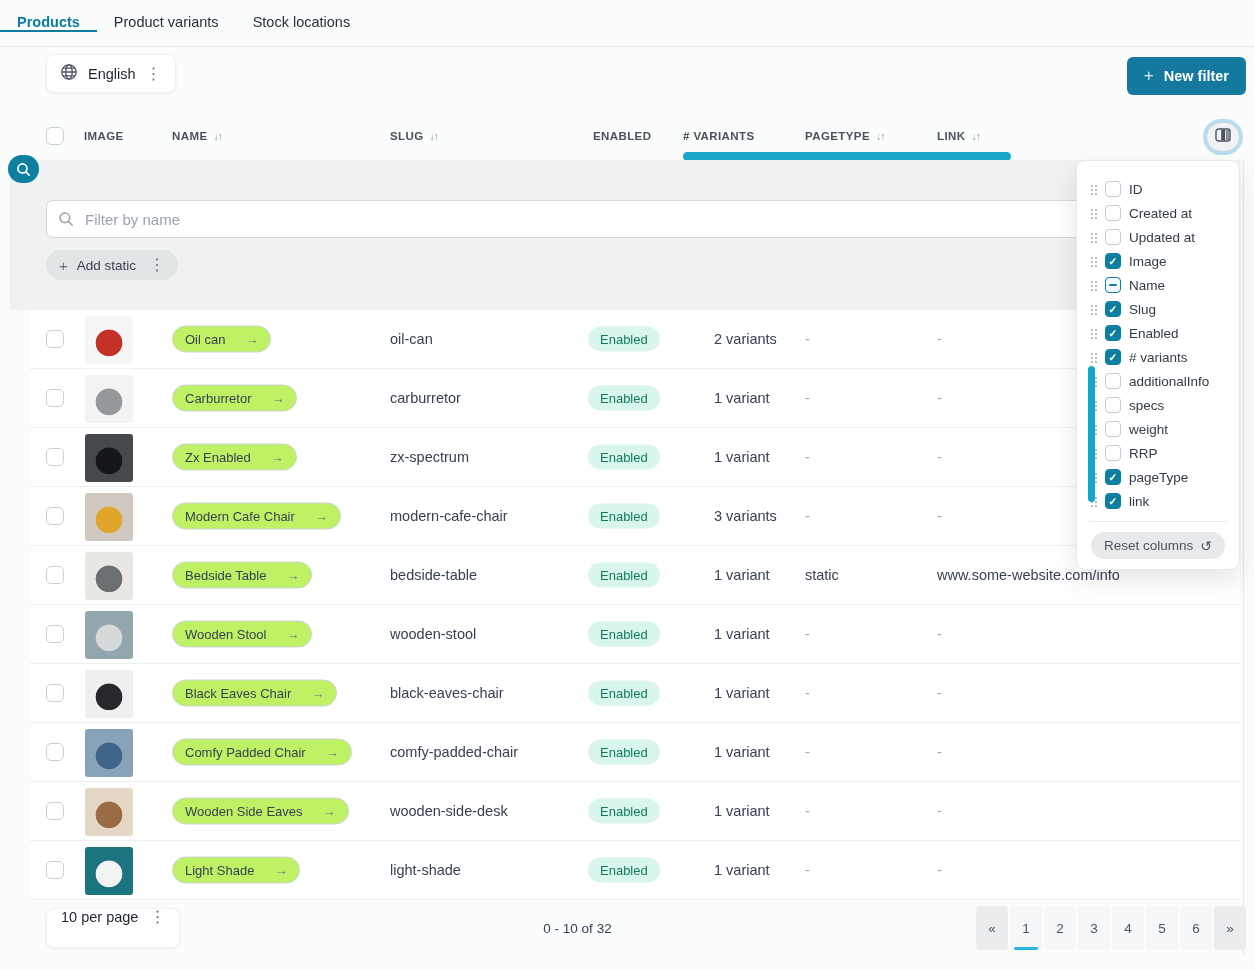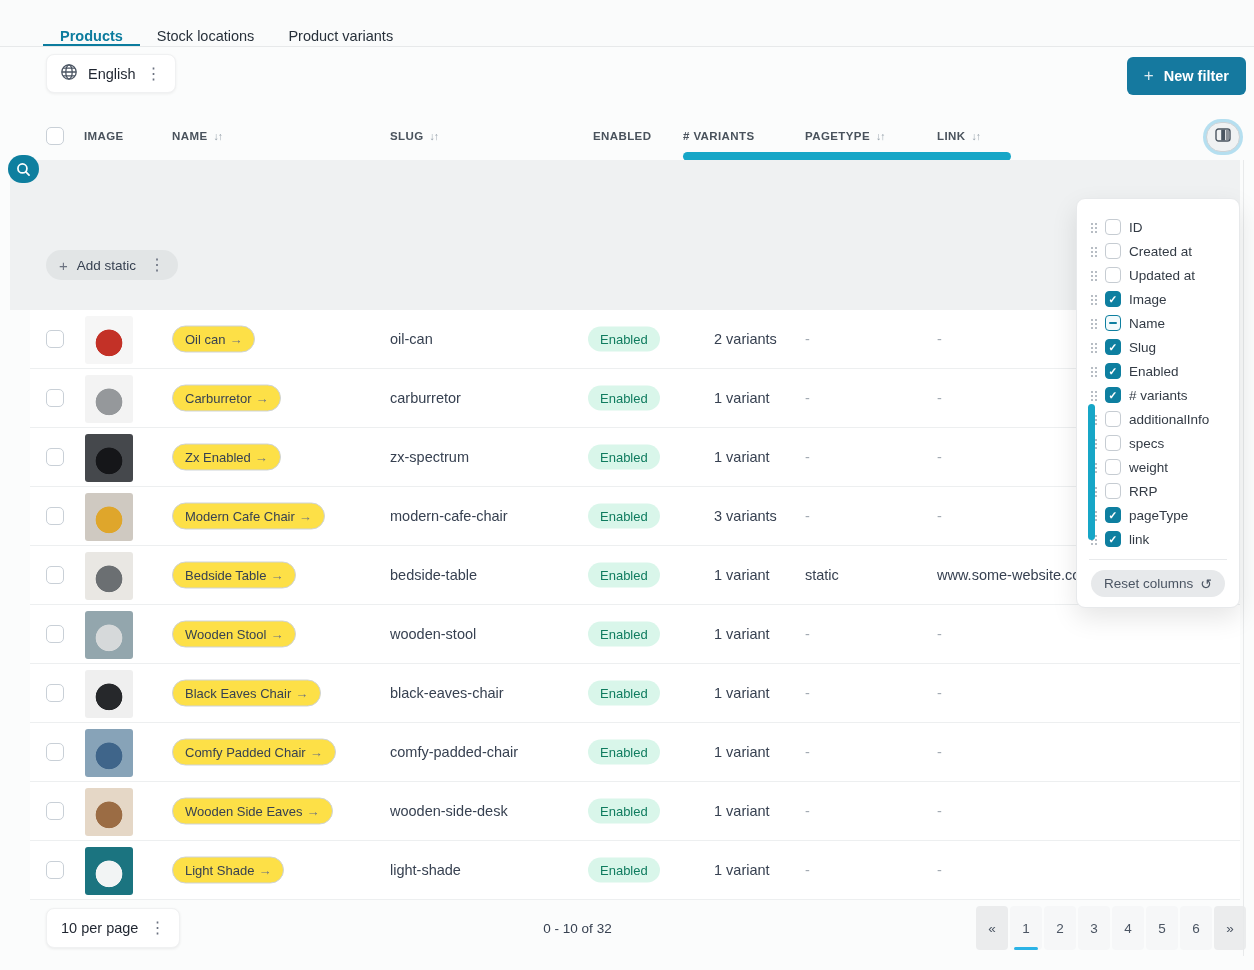--- a/index.html
+++ b/index.html
@@ -6,21 +6,21 @@
   html,body { width:1254px; height:970px; }
   body {
     position:relative;
     font-family:"Liberation Sans", sans-serif;
     background:#fbfcfc;
     color:#2b3440;
     overflow:hidden;
   }
   
   .tabbar { position:absolute; top:0; left:0; right:0; height:47px; background:#fafbfb;
-            border-bottom:1px solid #e7e9ea; display:flex; align-items:flex-end; padding-left:43px; }
+            border-bottom:1px solid #e7e9ea; display:flex; align-items:center; }
   .tab { display:flex; align-items:center; padding:0 17px; font-size:14.5px; font-weight:500;
          color:#27303a; border-bottom:2px solid transparent; cursor:pointer; }
   .tab.active { color:#0c7c9e; font-weight:700; border-bottom-color:#0c7c9e; }
 
   
   .lang { position:absolute; top:54px; left:46px; height:39px; display:flex; align-items:center; gap:10px;
           background:#fff; border:1px solid #f0f1f2; border-radius:8px; padding:0 13px;
           box-shadow:0 1px 3px rgba(0,0,0,.06); font-size:14.5px; color:#1f2530; }
   .kebab { color:#6b7280; font-size:16px; letter-spacing:0; line-height:1; }
   .btn-new { position:absolute; top:57px; right:8px; height:38px; display:flex; align-items:center; gap:10px;
@@ -60,32 +60,32 @@
   .addfilter .kebab { margin-left:4px; }
 
   
   .tbody { position:absolute; top:310px; left:30px; width:1210px; background:#fff; }
   .row { position:relative; height:59px; border-bottom:1px solid #edeff0; background:#fff; }
   .row .cb { position:absolute; left:16px; top:20px; }
   .thumb { position:absolute; left:55px; top:5.5px; width:48px; height:48px; border-radius:3px; }
   .c-name,.c-badge,.cell { position:absolute; top:50%; transform:translateY(-50%); white-space:nowrap; }
   .c-name{left:142px} .c-slug{left:360px} .c-badge{left:558px} .c-var{left:684px}
   .c-page{left:775px} .c-link{left:907px}
-  .chip { display:inline-flex; align-items:center; gap:4px; border:1px solid #ced3d8; border-radius:15px;
-          padding:5px 12px; font-size:13px; color:#374151; background:#fde047; cursor:pointer; }
+  .chip { display:inline-flex; align-items:center; gap:20px; border:1px solid #ced3d8; border-radius:15px;
+          padding:5px 12px; font-size:13px; color:#374151; background:#bef264; cursor:pointer; }
   .chip-arrow { color:#6b7280; font-size:13px; }
   .cell { font-size:14.5px; color:#374151; }
   .cell.dash { color:#a3abb3; }
   .badge { display:inline-block; background:#d9f6ea; color:#0f7c5f; border-radius:14px;
            padding:5px 12px; font-size:13px; font-weight:500; }
 
   
   .coldrop { position:absolute; top:160px; right:14px; width:164px; background:#fff;
              border:1px solid #e7e9eb; border-radius:9px; box-shadow:0 10px 26px rgba(0,0,0,.10);
-             padding:16px 0 10px; z-index:5;margin-top:38px; }
+             padding:16px 0 10px; z-index:5; }
   .mi { display:flex; align-items:center; gap:8px; height:24px; padding:0 10px 0 13px;
         font-size:13.5px; color:#333b45; cursor:pointer; }
   .grip { width:7px; height:11px; flex:0 0 7px;
           background-image:radial-gradient(circle, #b7bdc4 1.1px, transparent 1.3px);
           background-size:4px 4px; }
   .cbx { width:16px; height:16px; flex:0 0 16px; border:1.5px solid #c6ccd2; border-radius:4px;
          background:#fff; display:flex; align-items:center; justify-content:center; }
   .cbx.checked { background:#0e7fa0; border-color:#0e7fa0; }
   .cbx.checked::after { content:"✓"; color:#fff; font-size:10.5px; font-weight:700; line-height:1; }
   .cbx.mixed { border-color:#0e7fa0; background:#f2fafc; }
@@ -93,45 +93,45 @@
   .dropscroll { position:absolute; left:11px; top:205px; width:7px; height:136px; border-radius:4px;
                 background:#16a6c7; }
   .dropdivider { margin:8px 12px 0; border-top:1px solid #e8eaec; }
   .resetwrap { display:flex; justify-content:center; margin-top:10px; }
   .resetbtn { display:inline-flex; align-items:center; gap:7px; height:27px; background:#e7e9eb;
               border:none; border-radius:15px; padding:0 13px; font-size:13.5px; color:#4b5563;
               font-family:inherit; cursor:pointer; }
   .reseticon { font-size:14px; color:#4b5563; line-height:1; }
 
   
-  .perpage { position:absolute; left:46px; top:908px; height:40px; display:flex; align-items:center; gap:11px;
+  .perpage { position:absolute; left:46px; top:908px; height:40px; display:flex; align-items:flex-start; gap:11px;
              background:#fff; border:1px solid #f0f1f2; border-radius:8px; padding:0 14px;
              box-shadow:0 1px 3px rgba(0,0,0,.07); font-size:14.5px; color:#1f2530; cursor:pointer; }
   .range { position:absolute; top:921px; left:430px; width:295px; text-align:center;
            font-size:13.5px; color:#374151; }
   .pager { position:absolute; top:906px; right:8px; display:flex; gap:2px; }
   .pager button { width:32px; height:44px; border:none; border-radius:4px; background:#f6f7f8;
                   font-size:13.5px; color:#4b5563; font-family:inherit; cursor:pointer; position:relative; }
   .pager button.nav { background:#ebeced; }
   .pager button.active::after { content:""; position:absolute; left:4px; right:4px; bottom:0; height:3px;
                   border-radius:2px; background:#2bb3e6; }
   .edge { position:absolute; top:160px; right:10px; width:1px; height:796px; background:#e8eaeb; }
 </style>
 </head>
 <body>
 
 <nav class="tabbar">
   <div class="tab active">
       <span>Products</span>
     </div>
   <div class="tab">
+      <span>Product variants</span>
+    </div>
+  <div class="tab">
       <span>Stock locations</span>
-    </div>
-  <div class="tab">
-      <span>Product variants</span>
     </div>
 </nav>
 
 <div class="lang">
   <span>
     <svg width="18" height="18" viewBox="0 0 18 18" fill="none" stroke="#4b5563" stroke-width="1.3">
       <circle cx="9" cy="9" r="7.2"></circle>
         <ellipse cx="9" cy="9" rx="3.2" ry="7.2"></ellipse>
       <path d="M2 9h14M3 5.2h12M3 12.8h12"></path>
     </svg>
@@ -179,20 +179,27 @@
   <span>
     <svg width="16" height="14" viewBox="0 0 16 14">
       <rect x="1" y="1" width="14" height="12" rx="2.5" fill="none" stroke="#4a5560" stroke-width="1.4"></rect>
       <rect x="6.2" y="1.7" width="3.8" height="10.6" fill="#4a5560"></rect>
       <rect x="10.8" y="1.7" width="3.2" height="10.6" fill="#8a9097"></rect>
     </svg>
   </span>
 </div>
 
 <div class="filterpanel">
+  <div class="inputwrap">
+    <svg width="16" height="16" viewBox="0 0 14 14" fill="none" stroke="#9aa3ad" stroke-width="1.4" stroke-linecap="round">
+        <circle cx="6" cy="6" r="4.2"></circle>
+        <path d="M9.2 9.2 12.5 12.5"></path>
+      </svg>
+    <input type="text" value="" placeholder="Filter by name" style="">
+  </div>
   <div class="addfilter">
     <span class="plus">+</span>
     <span>Add static</span>
     <span class="kebab">⋮</span>
   </div>
 </div>
 
 <div class="searchpill">
   <svg width="15" height="15" viewBox="0 0 14 14" fill="none" stroke="#ffffff" stroke-width="1.6" stroke-linecap="round">
       <circle cx="6" cy="6" r="4.2"></circle>

